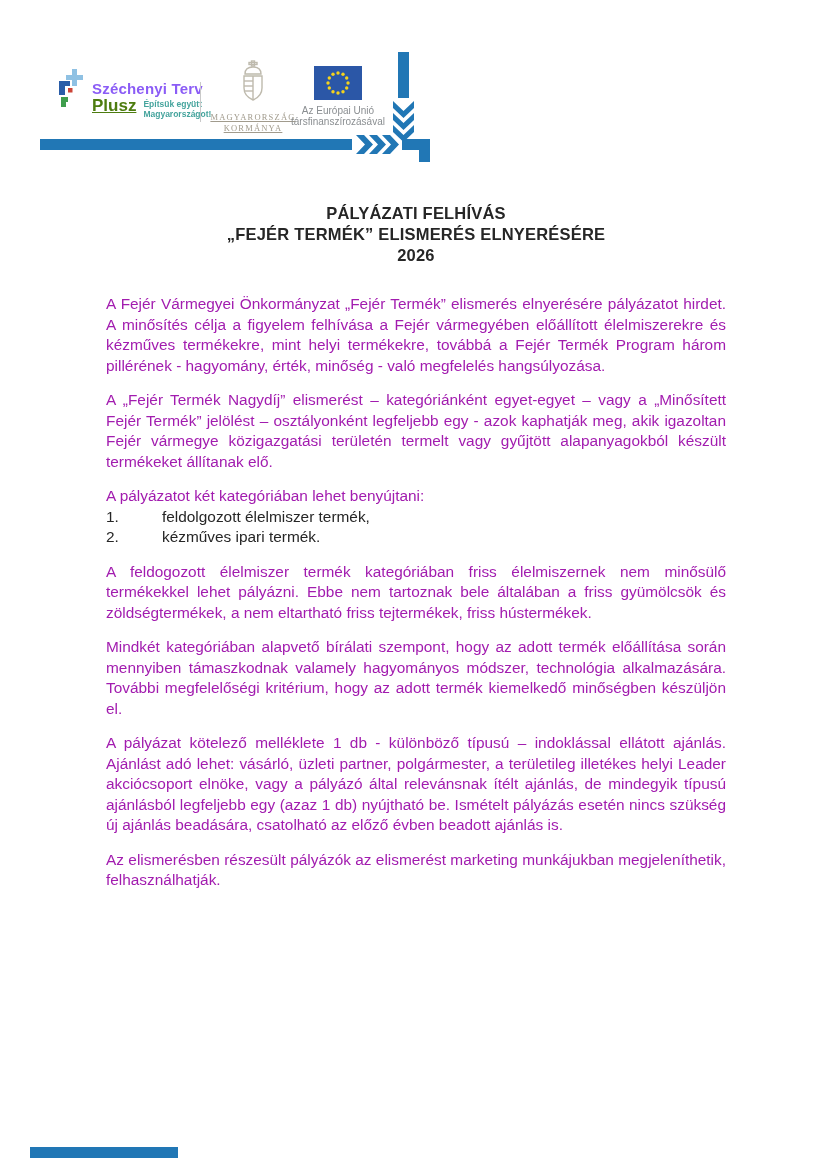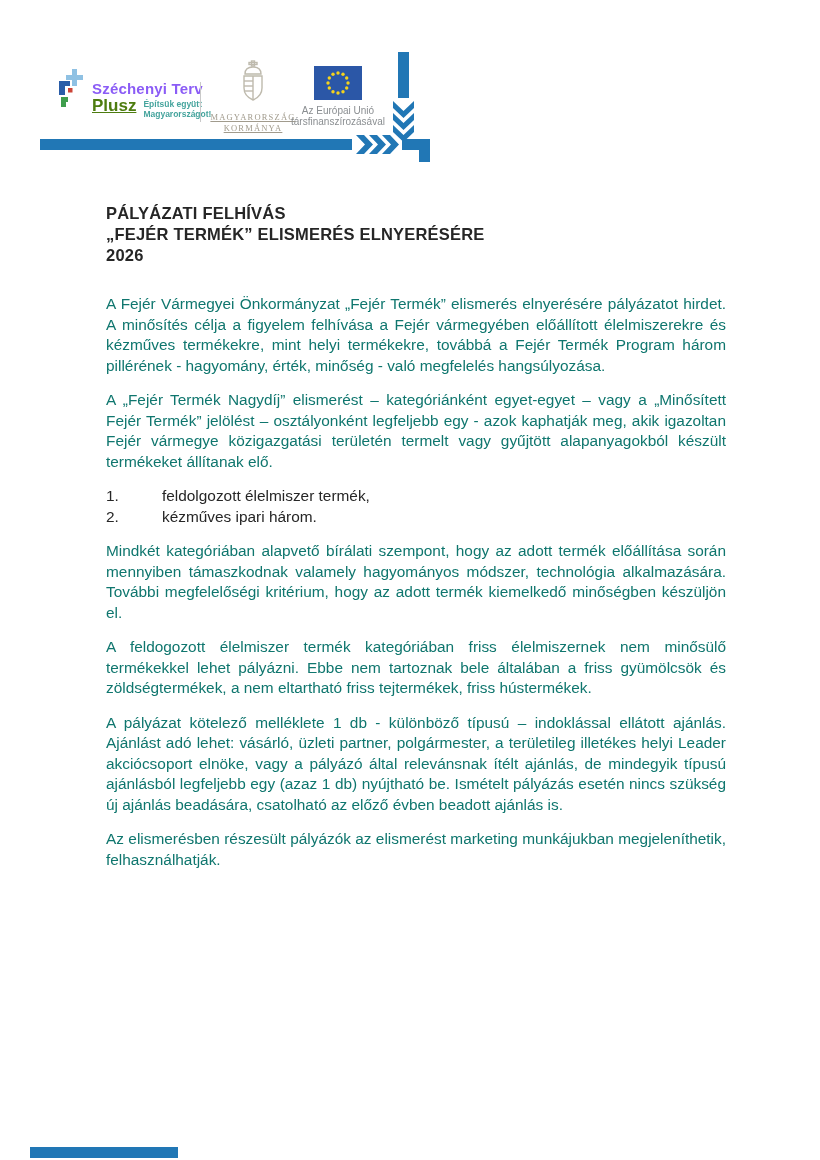--- a/index.html
+++ b/index.html
@@ -21,26 +21,26 @@
   .hdr-divider{position:absolute;left:200px;top:82px;width:1px;height:40px;background:#c9c9c9;}
   .gov{position:absolute;left:208px;top:60px;width:90px;text-align:center;}
   .gov svg{width:34px;height:46px;}
   .gov-text{font-family:"Liberation Serif", serif;font-size:8.5px;color:#a19b8d;letter-spacing:1.2px;line-height:10.5px;margin-top:2px;text-decoration:underline;}
   .eu{position:absolute;left:288px;top:66px;width:100px;text-align:center;}
   .eu svg{width:48px;height:34px;display:block;margin:0 auto;}
   .eu-text{font-size:10px;color:#8a8e91;line-height:10.5px;margin-top:6px;}
   .arrowbar{position:absolute;left:40px;top:52px;width:392px;height:112px;}
 
   
-  .title{position:absolute;left:106px;top:203px;width:620px;}
+  .title{position:absolute;left:106px;top:203px;width:620px;text-align:center;}
   .title div{font-size:16.5px;font-weight:bold;line-height:21px;color:#262626;letter-spacing:.2px;}
 
   
   .doc{position:absolute;left:106px;top:294px;width:620px;}
-  .doc p{margin:0 0 14px 0;font-size:15.4px;line-height:20.5px;text-align:justify;color:#0f766e;}
+  .doc p{margin:0 0 14px 0;font-size:15.4px;line-height:20.5px;text-align:justify;color:#a21caf;}
   .list-intro{margin-bottom:0 !important;text-align:left !important;}
   .list{margin:0 0 14px 0;}
   .list-row{display:flex;font-size:15.4px;line-height:20.5px;color:#262626;}
   .list-num{width:56px;flex:0 0 56px;}
 
   
   .footer-frag{position:absolute;left:30px;top:1147px;width:148px;height:11px;background:#2177b5;}
 </style>
 </head>
 <body>
@@ -137,32 +137,33 @@
   <div class="title">
     <div>PÁLYÁZATI FELHÍVÁS</div>
     <div>„FEJÉR TERMÉK” ELISMERÉS ELNYERÉSÉRE</div>
     <div>2026</div>
   </div>
 
   <div class="doc">
     <p>A Fejér Vármegyei Önkormányzat „Fejér Termék” elismerés elnyerésére pályázatot hirdet.  A minősítés célja a figyelem felhívása a Fejér vármegyében előállított élelmiszerekre és kézműves termékekre, mint helyi termékekre, továbbá a Fejér Termék Program három pillérének - hagyomány, érték, minőség - való megfelelés hangsúlyozása.</p>
     <p>A „Fejér Termék Nagydíj” elismerést – kategóriánként egyet-egyet – vagy a „Minősített Fejér Termék” jelölést – osztályonként legfeljebb egy - azok kaphatják meg, akik igazoltan Fejér vármegye közigazgatási területén termelt vagy gyűjtött alapanyagokból készült termékeket állítanak elő.</p>
 
+    <p class="list-intro">A pályázatot két kategóriában lehet benyújtani:</p>
     <div class="list">
       <div class="list-row">
         <span class="list-num">1.</span>
         <span>feldolgozott élelmiszer termék,</span>
       </div>
       <div class="list-row">
         <span class="list-num">2.</span>
-        <span>kézműves ipari három.</span>
+        <span>kézműves ipari termék.</span>
       </div>
     </div>
 
+    <p>A feldogozott élelmiszer termék kategóriában friss élelmiszernek nem minősülő termékekkel lehet pályázni. Ebbe nem tartoznak bele általában a friss gyümölcsök és zöldségtermékek, a nem eltartható friss tejtermékek, friss hústermékek.</p>
     <p>Mindkét kategóriában alapvető bírálati szempont, hogy az adott termék előállítása során mennyiben támaszkodnak valamely hagyományos módszer, technológia alkalmazására. További megfelelőségi kritérium, hogy az adott termék kiemelkedő minőségben készüljön el.</p>
-    <p>A feldogozott élelmiszer termék kategóriában friss élelmiszernek nem minősülő termékekkel lehet pályázni. Ebbe nem tartoznak bele általában a friss gyümölcsök és zöldségtermékek, a nem eltartható friss tejtermékek, friss hústermékek.</p>
     <p>A pályázat kötelező melléklete 1 db - különböző típusú – indoklással ellátott ajánlás. Ajánlást adó lehet: vásárló, üzleti partner, polgármester, a területileg illetékes helyi Leader akciócsoport elnöke, vagy a pályázó által relevánsnak ítélt ajánlás, de mindegyik típusú ajánlásból legfeljebb egy (azaz 1 db) nyújtható be. Ismételt pályázás esetén nincs szükség új ajánlás beadására, csatolható az előző évben beadott ajánlás is.</p>
     <p>Az elismerésben részesült pályázók az elismerést marketing munkájukban megjeleníthetik, felhasználhatják.</p>
   </div>
 
   <div class="footer-frag"></div>
 
 </div>
 
 </body></html>

